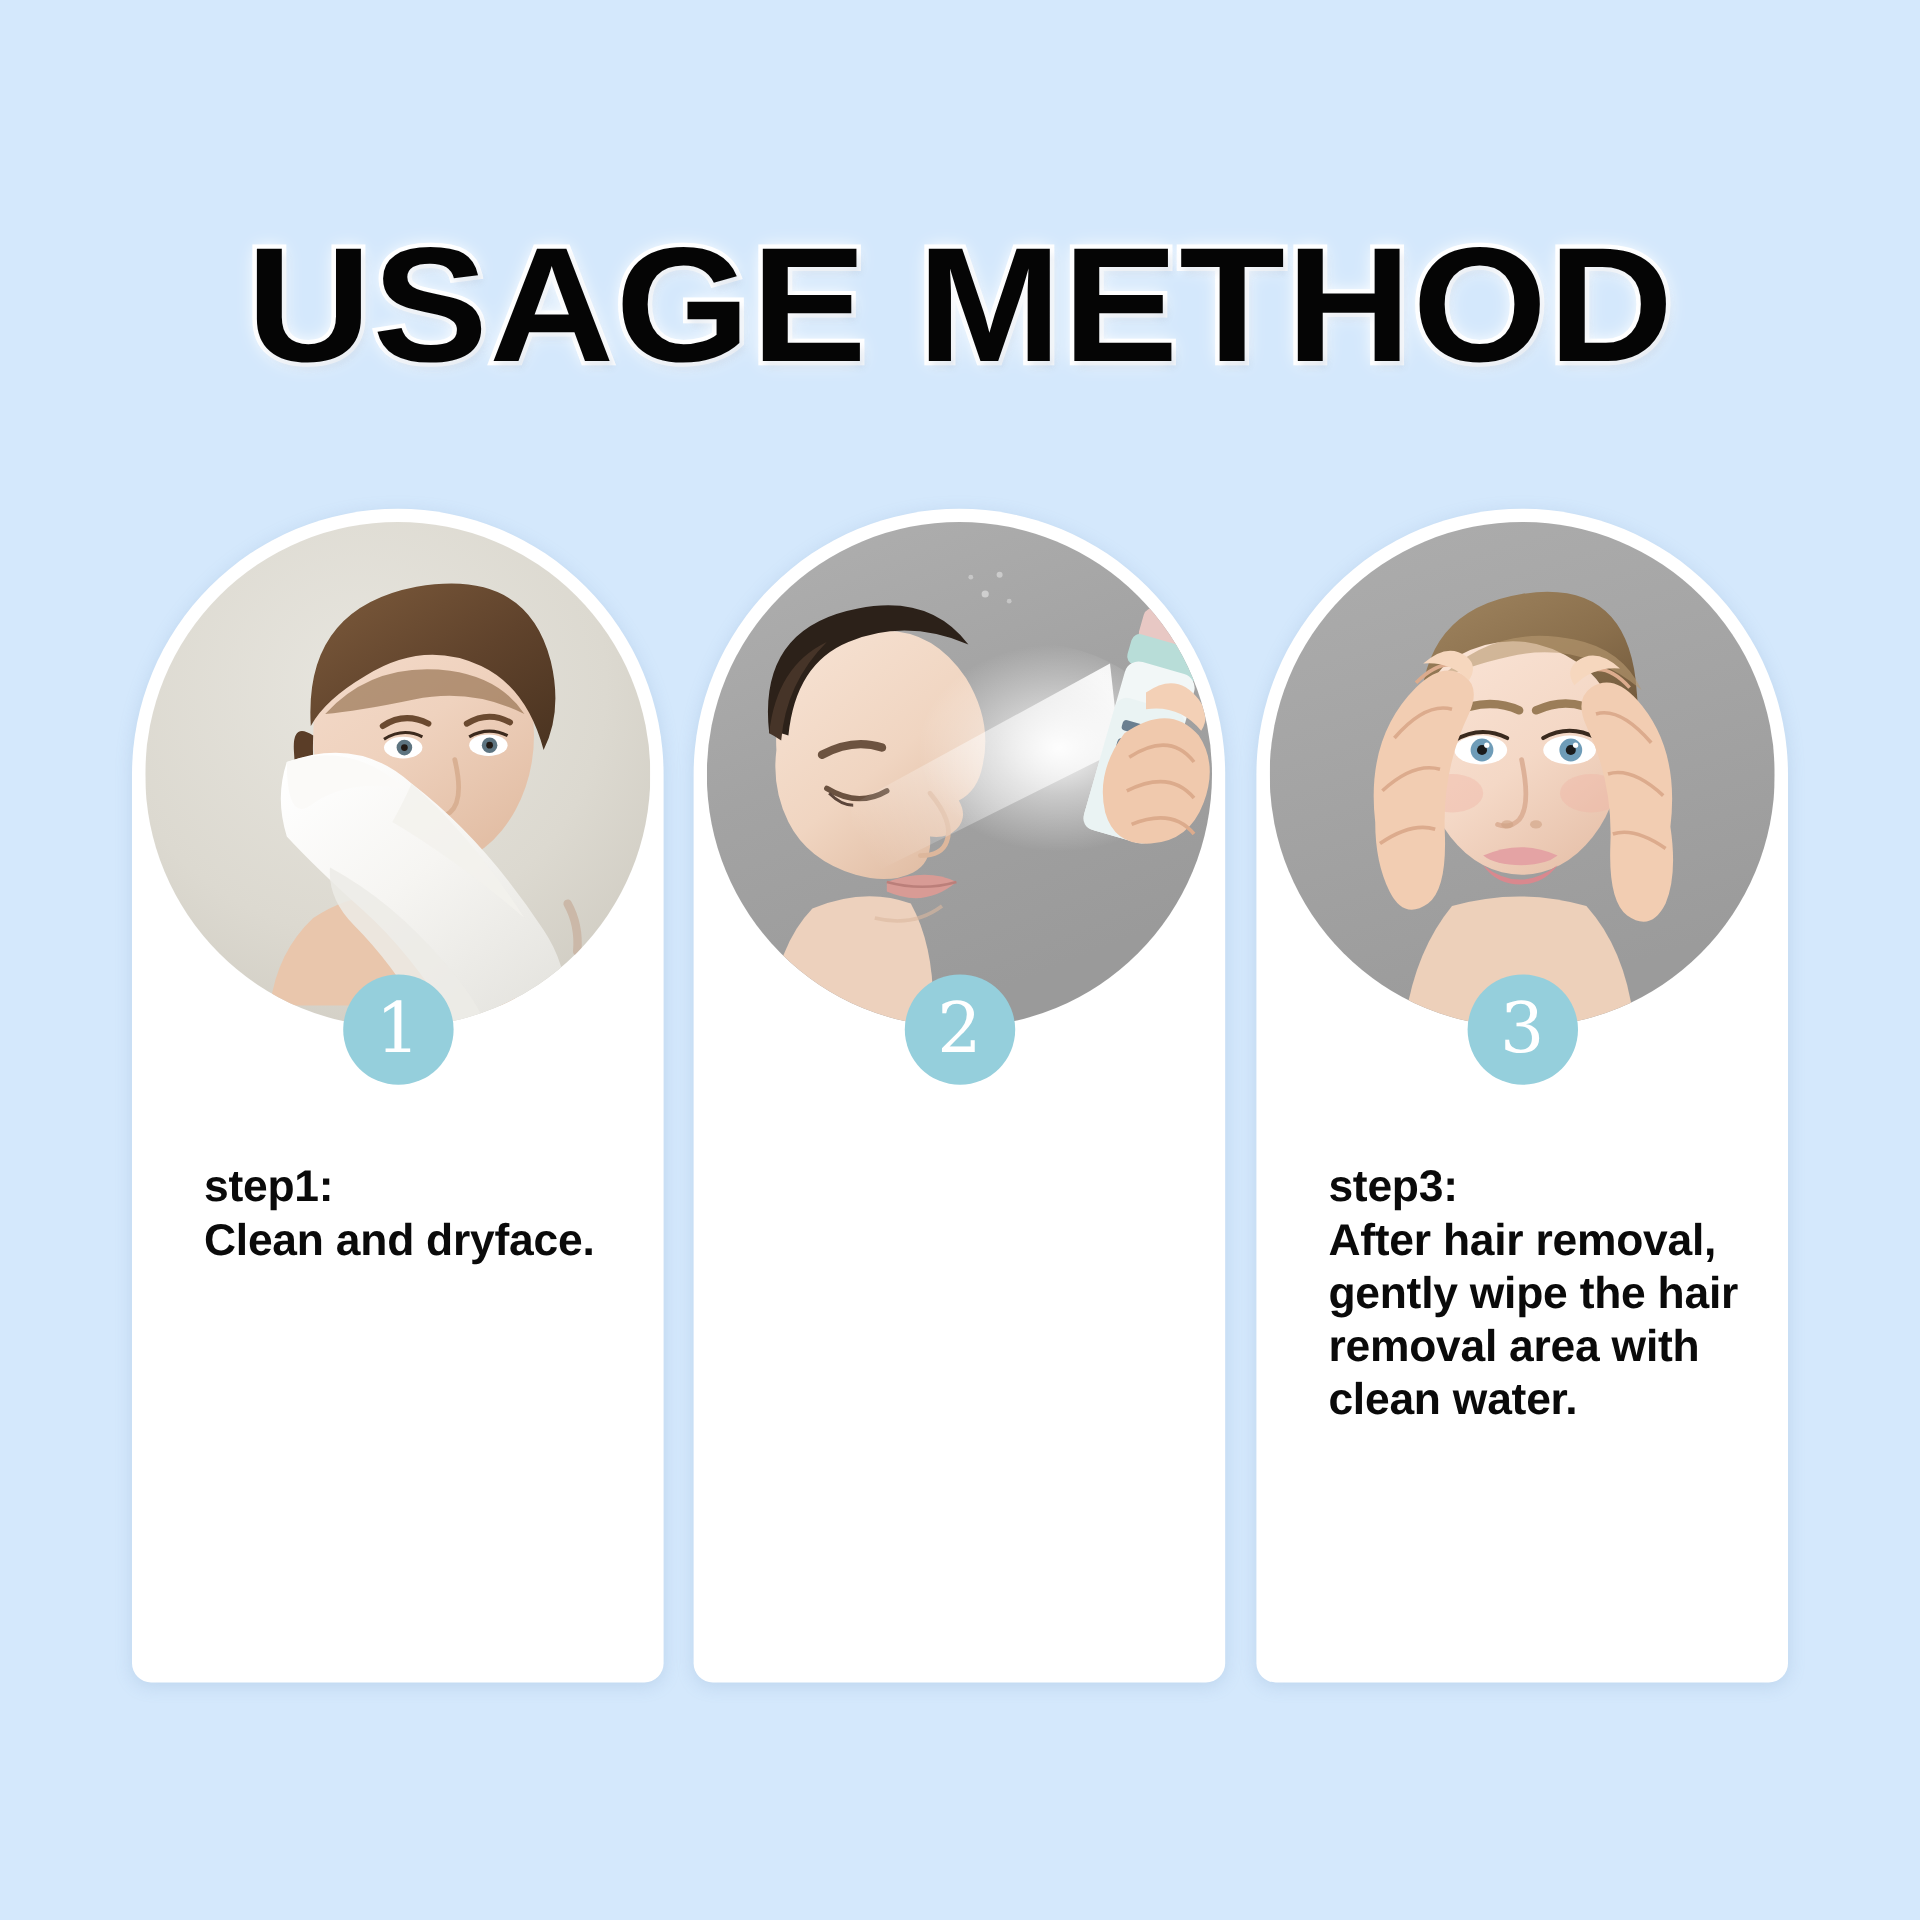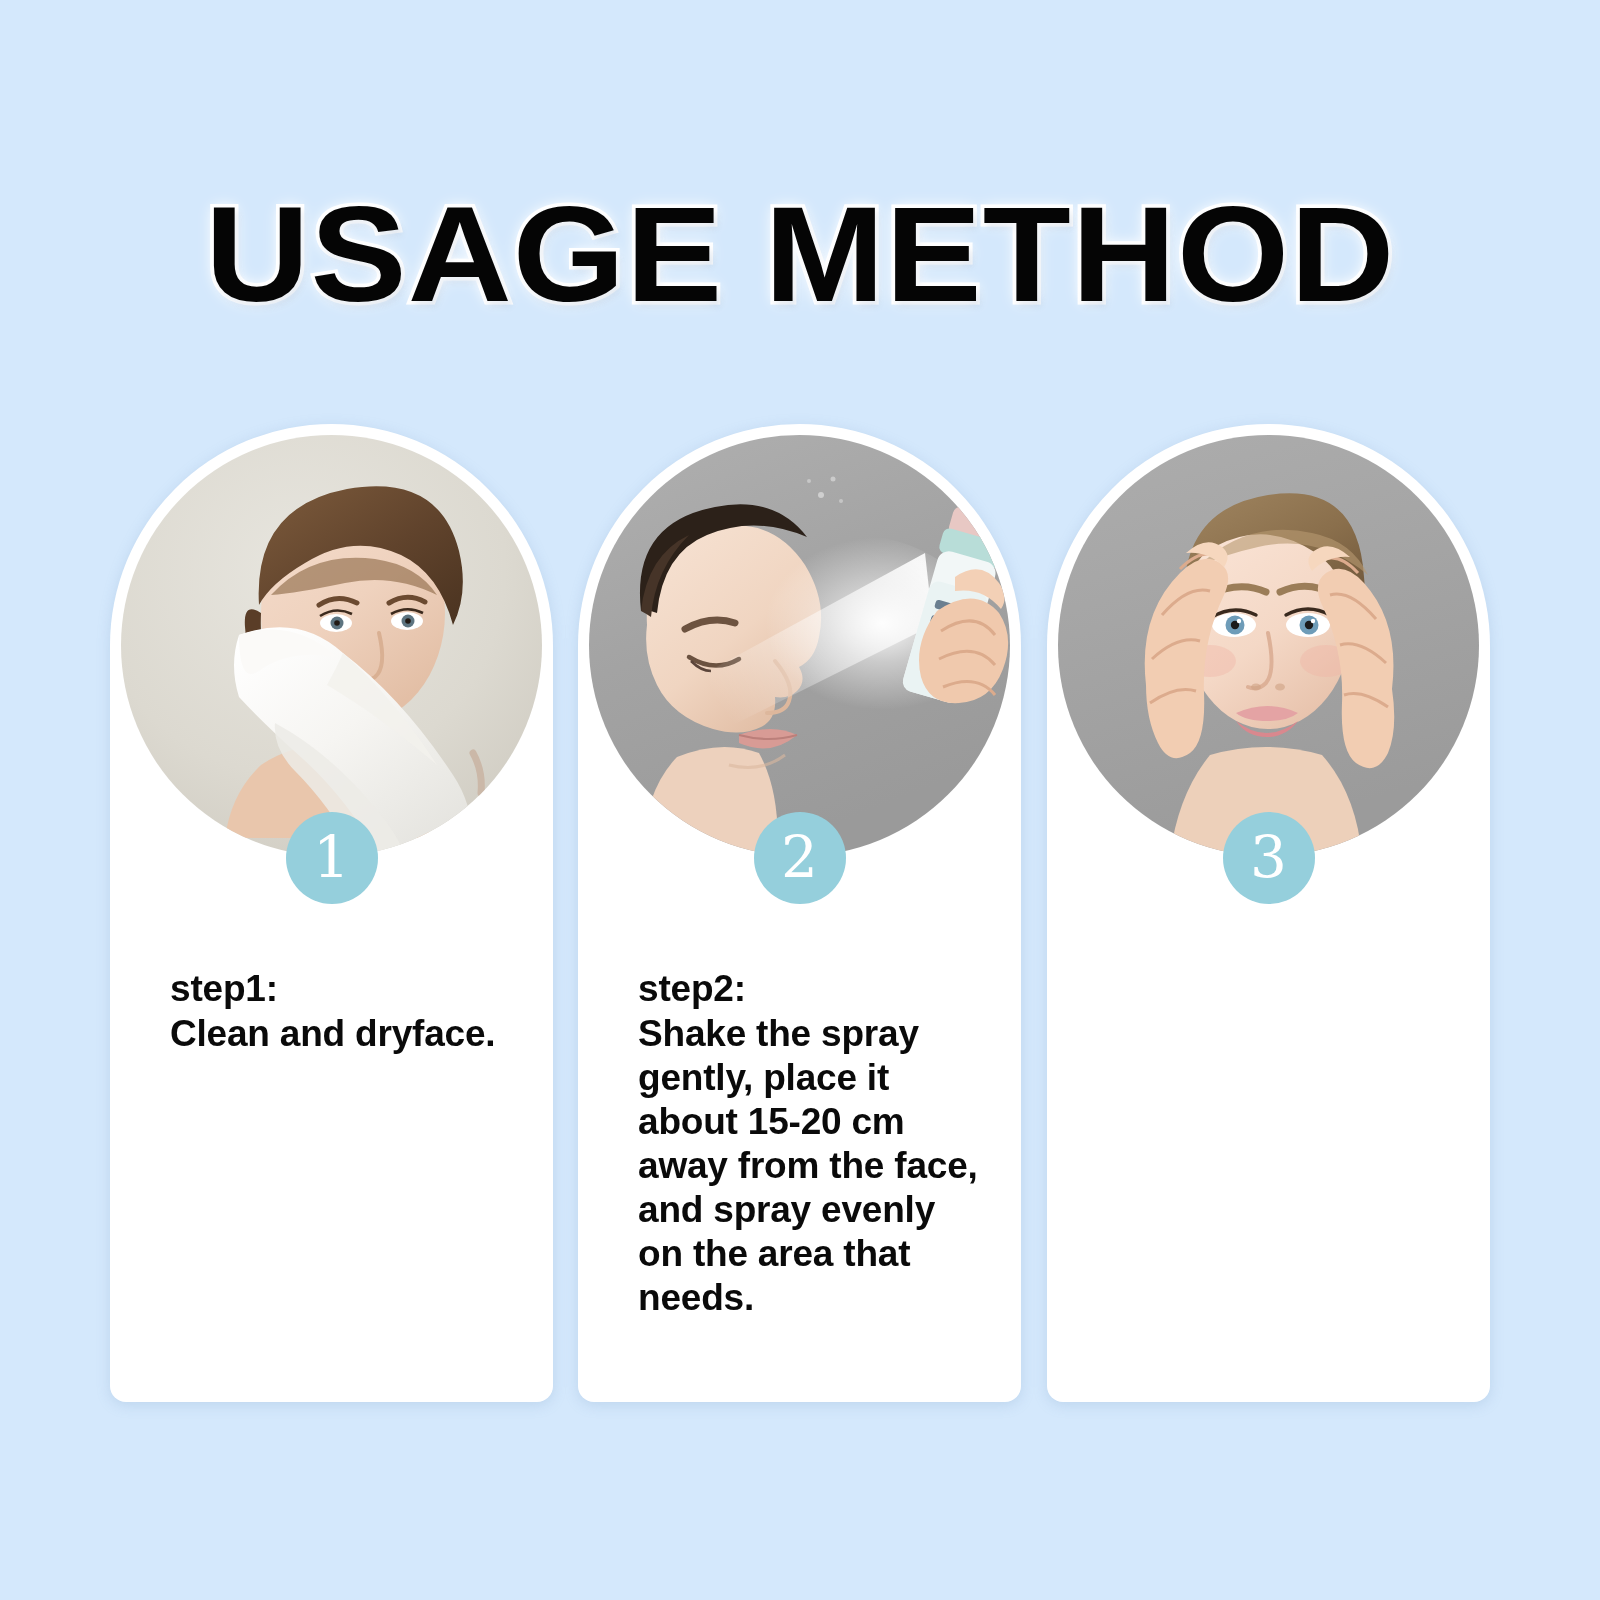--- a/index.html
+++ b/index.html
@@ -270,24 +270,20 @@
         <path d="M348 176 q38 -26 62 2 q16 24 4 56 q-12 32 -44 34 q-30 2 -38 -26 q-8 -34 16 -66 z" fill="#f0c9ad"></path>
         <path d="M352 196 q34 -22 54 4" stroke="#dcab8c" stroke-width="3" fill="none"></path>
         <path d="M350 224 q36 -18 56 6" stroke="#dcab8c" stroke-width="3" fill="none"></path>
         <path d="M354 252 q34 -14 52 8" stroke="#dcab8c" stroke-width="3" fill="none"></path>
         <path d="M366 142 q26 -18 44 6 q10 14 2 26 q-18 -22 -46 -18 z" fill="#f3d0b6"></path>
       </svg>
     </div>
     <div class="badge">
       <span>2</span>
     </div>
-    <div class="step-text">
-      <span class="step-label">step2:</span>
-      <span class="step-body">Shake the spray gently, place it about 15-20 cm away from the face, and spray evenly on the area that needs.</span>
-    </div>
   </div>
 
   <div class="card card-3">
     <div class="photo">
       <svg viewBox="0 0 421 421" xmlns="http://www.w3.org/2000/svg">
         <defs>
           <linearGradient id="bg3" x1="0" y1="0" x2="0.3" y2="1">
             <stop offset="0%" stop-color="#adadad"></stop>
             <stop offset="100%" stop-color="#9b9b9b"></stop>
           </linearGradient>
@@ -346,15 +342,19 @@
         <path d="M300 138 q-22 -24 -40 -10" stroke="#dcab8d" stroke-width="3" fill="none"></path>
         <path d="M318 184 q-26 -30 -46 -24" stroke="#dcab8d" stroke-width="3" fill="none"></path>
         <path d="M328 228 q-26 -24 -46 -18" stroke="#dcab8d" stroke-width="3" fill="none"></path>
         <path d="M330 272 q-26 -18 -44 -12" stroke="#dcab8d" stroke-width="3" fill="none"></path>
         <path d="M292 122 q-20 -18 -36 -6 q-10 8 -2 20 q16 -16 38 -14 z" fill="#f6d7be"></path>
       </svg>
     </div>
     <div class="badge">
       <span>3</span>
     </div>
+    <div class="step-text">
+      <span class="step-label">step3:</span>
+      <span class="step-body">After hair removal, gently wipe the hair removal area with clean water.</span>
+    </div>
   </div>
 
 </div>
 
 </body></html>

